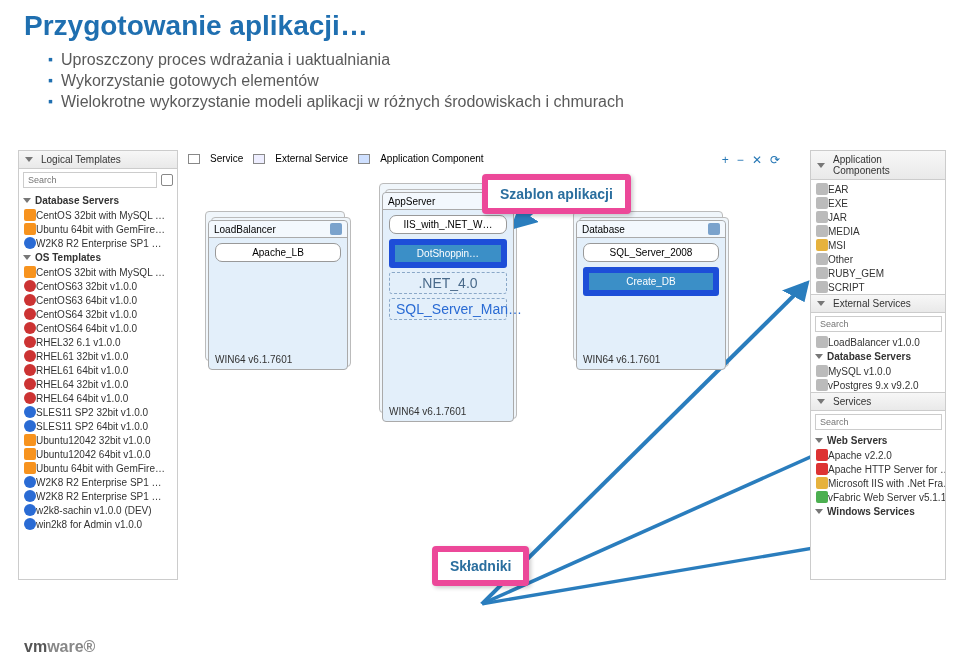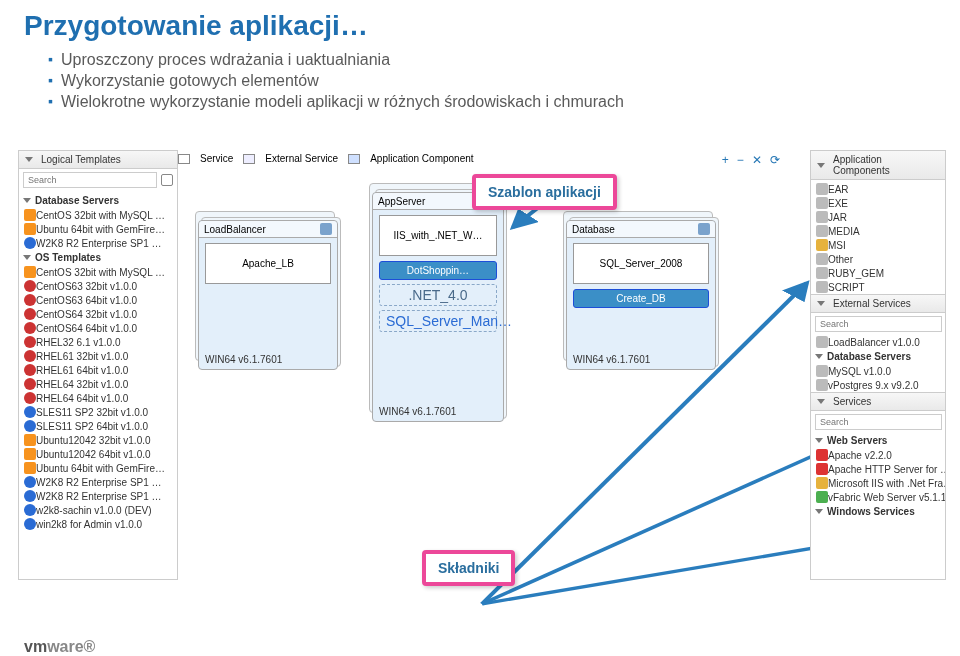--- a/index.html
+++ b/index.html
@@ -26,41 +26,41 @@
   .row .ico.green { background:#4caf50; border-radius:2px;}
   .section-row { display:flex; align-items:center; padding:2px 4px; font-weight:bold; gap:4px;}
   .section-row .arrow { display:inline-block; width:0; height:0; border-left:4px solid transparent; border-right:4px solid transparent; border-top:5px solid #777;}
 
   .right { position:absolute; right:0; top:0; width:136px; height:430px; overflow:hidden;}
   .right .body { padding:2px 0;}
   .right .row .ico { width:12px; height:12px; border-radius:2px;}
   .right .ico.box { background:#bbb;}
   .right .ico.win { background:#e6b23d;}
 
-  .canvas { position:absolute; left:154px; right:158px; top:0; height:430px; }
+  .canvas { position:absolute; left:164px; right:158px; top:0; height:430px; }
   .legend { position:absolute; top:0; left:0; font-size:10px; display:flex; gap:10px; align-items:center; padding:3px 6px;}
   .legend .sw { width:12px; height:10px; display:inline-block; border:1px solid #888;}
   .legend .sw.a { background:#fff;}
   .legend .sw.b { background:#eeeeff;}
   .legend .sw.c { background:#cfe0ff;}
   .tool-icons { position:absolute; top:3px; right:8px; font-size:12px; color:#2677b5; display:flex; gap:8px;}
 
   .stack { position:absolute; border:1px solid #aaa; border-radius:4px; background:#e3effa; }
   .stack::before, .stack::after { content:""; position:absolute; inset:-4px -4px auto auto; width:100%; height:100%; border:1px solid #bbb; border-radius:4px; background:#f0f6fb; z-index:-1;}
   .stack::before { transform: translate(-6px,-6px); z-index:-2;}
   .vm-title { background:#f3f8fd; border-bottom:1px solid #aaa; border-radius:4px 4px 0 0; padding:2px 5px; font-size:10px; display:flex; justify-content:space-between; align-items:center;}
   .vm-ico { width:12px;height:12px; background:#7aa2cc; border-radius:2px;}
   .vm-foot { position:absolute; bottom:4px; left:6px; right:6px; font-size:10px; color:#333;}
 
-  .svc-box { background:#fff; border:1px solid #999; border-radius:0; padding:14px 6px; font-size:10px; margin:5px 6px; text-align:center;}
-  .blu-box { background:#3b8fc7; color:#fff; border:1px solid #1d4ed8; border-radius:3px; padding:3px 8px; font-size:10px; margin:4px 6px; text-align:center;}
+  .svc-box { background:#fff; border:1px solid #999; border-radius:7px; padding:3px 6px; font-size:10px; margin:5px 6px; text-align:center;}
+  .blu-box { background:#3b8fc7; color:#fff; border:6px solid #1d4ed8; border-radius:3px; padding:3px 8px; font-size:10px; margin:4px 6px; text-align:center;}
   .dash-box { border:1px dashed #8aa8c8; border-radius:3px; padding:2px 6px; margin:4px 6px; font-size:14px; color:#4a6a8a; text-align:center;}
   .dash-box.link { color:#2a6bd4; cursor:pointer;}
 
-  .callout { position:absolute; font-size:14px; font-weight:bold; color:#2a6e9e; background:#fff; border:4px solid #ec4899; border-radius:4px; padding:6px 12px; box-shadow: 2px 2px 4px rgba(0,0,0,.2);}
+  .callout { position:absolute; font-size:14px; font-weight:bold; color:#2a6e9e; background:#fff; border:6px solid #ec4899; border-radius:4px; padding:6px 12px; box-shadow: 2px 2px 4px rgba(0,0,0,.2);}
   .callout.c1 { top:24px; left:300px; }
   .callout.c2 { bottom:-6px; left:250px; }
 
   svg.lines { position:absolute; left:0; top:0; width:100%; height:100%; pointer-events:none;}
 
   .logo { position:absolute; left:24px; bottom:0px; font-size:16px; color:#888; font-weight:bold;}
   .logo b { color:#555;}
 </style>
 </head>
 <body>

